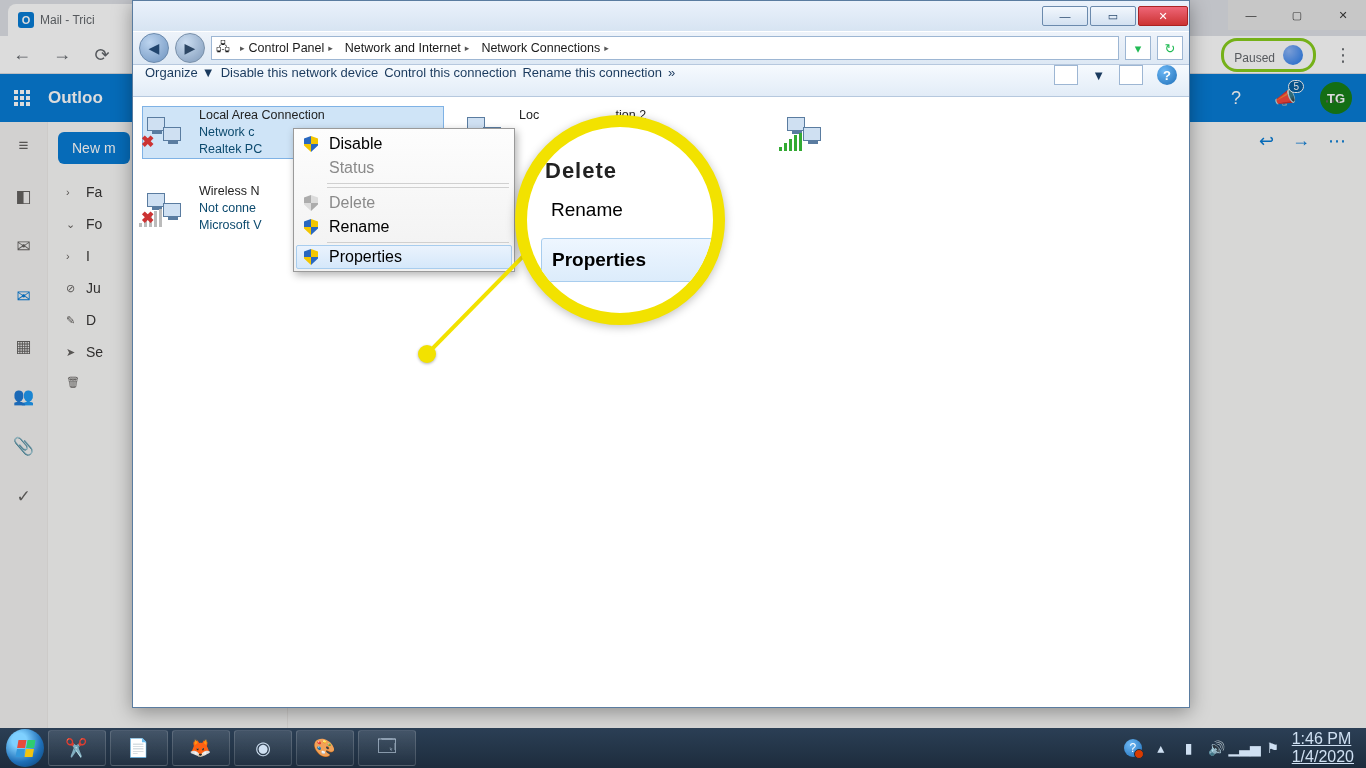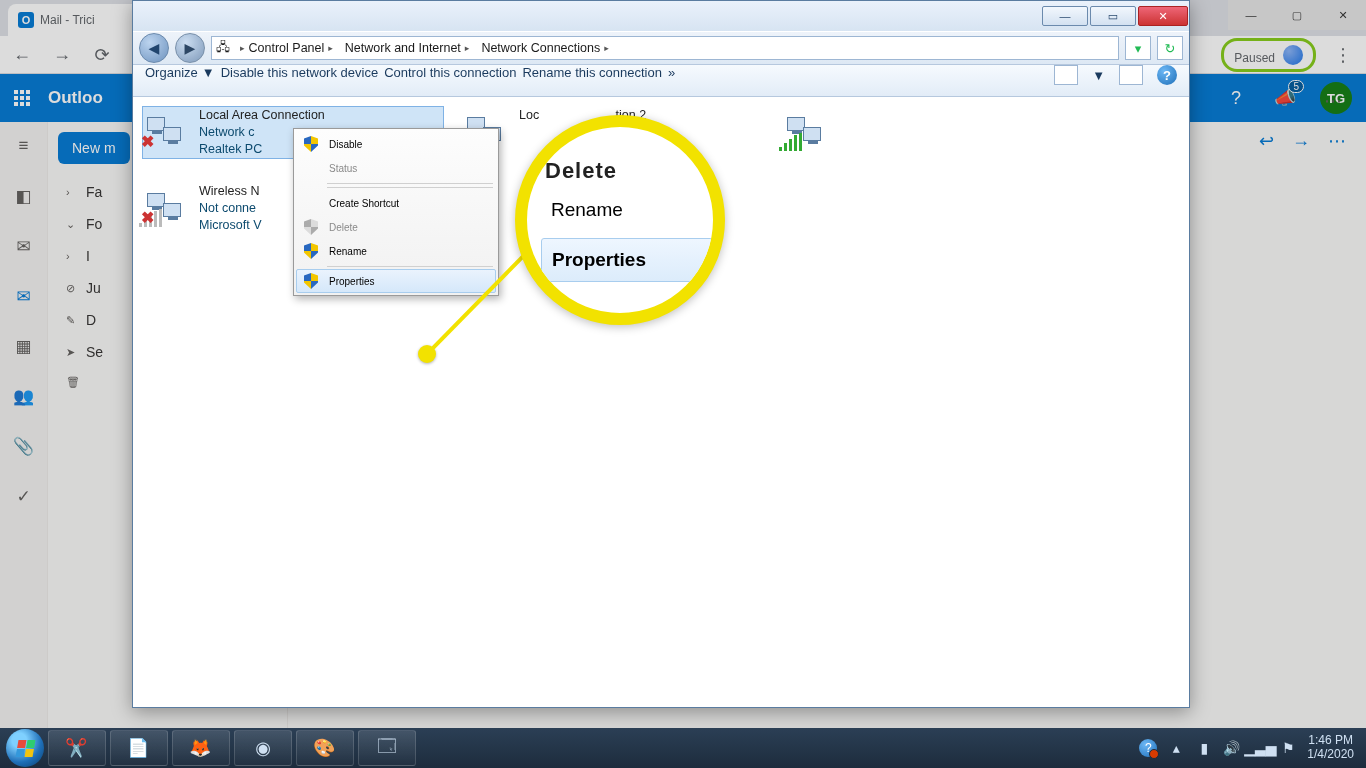--- a/index.html
+++ b/index.html
@@ -76,21 +76,21 @@
 .redx { position:absolute; left:-2px; bottom:-2px; color:#c33; font-size:16px; font-weight:bold; }
 .bars { display:flex; align-items:flex-end; gap:2px; height:18px; }
 .bars span { width:3px; background:#3a3; }
 .bars span:nth-child(1){height:4px} .bars span:nth-child(2){height:8px} .bars span:nth-child(3){height:12px} .bars span:nth-child(4){height:16px} .bars span:nth-child(5){height:18px}
 .bars.gray span { background:#bbb; }
 .conn .txt { font-size:12.5px; line-height:1.35; color:#222; }
 .conn .txt .l2, .conn .txt .l3 { color:#0c4a6e; }
 .conn.sel { background:#cfe4f7; outline:1px solid #7fb2e5; }
 
 
-.ctxmenu { position:absolute; left:293px; top:128px; width:206px; background:linear-gradient(#fdfdfd,#f1f1f1); border:1px solid #9a9a9a; box-shadow:2px 3px 8px rgba(0,0,0,.3); padding:3px; font-size:10px; }
+.ctxmenu { position:absolute; left:293px; top:128px; width:222px; background:linear-gradient(#fdfdfd,#f1f1f1); border:1px solid #9a9a9a; box-shadow:2px 3px 8px rgba(0,0,0,.3); padding:3px; font-size:16px; }
 .ctxmenu .row { display:flex; align-items:center; height:24px; padding:0 8px 0 4px; gap:8px; }
 .ctxmenu .row.sel { background:linear-gradient(#eaf3fd,#d5e8fa); border:1px solid #a8cdee; border-radius:2px; margin:-1px; }
 .ctxmenu .row.disabled { color:#8a8a8a;text-align:center; }
 .ctxmenu .sep { height:1px; background:#d0d0d0; margin:3px 2px 3px 30px; }
 .ctxmenu .ic { width:20px; display:flex; justify-content:center; }
 .shield { width:14px; height:16px; background:conic-gradient(#f3c600 0 25%, #2968c0 25% 50%, #f3c600 50% 75%, #2968c0 75% 100%); clip-path: polygon(50% 0,100% 15%,100% 60%,50% 100%,0 60%,0 15%); }
 
 
 .callout-line { position:absolute; left:427px; top:232px; width:140px; height:130px; pointer-events:none; }
 .callout-line svg { width:100%; height:100%; }
@@ -105,21 +105,21 @@
 .win10-caption { position:absolute; top:0; right:0; height:30px; display:flex; gap:0; }
 .win10-caption .b { width:46px; height:30px; display:flex; align-items:center; justify-content:center; color:#333; background:#e6e6e6; font-size:11px; }
 
 
 .taskbar { position:absolute; left:0; right:0; bottom:0; height:40px; background:linear-gradient(#2b3f55, #1d2c3d); display:flex; align-items:center; padding:0 6px; gap:4px; color:#cfe0f2; }
 .start-orb { width:38px; height:38px; border-radius:50%; background:radial-gradient(circle at 35% 30%, #7fd0ff 0 20%, #1e6fb8 60%, #0b3a66); display:flex; align-items:center; justify-content:center; }
 .win-flag { display:grid; grid-template-columns:8px 8px; grid-template-rows:8px 8px; gap:1px; transform:skewX(-10deg); }
 .win-flag span:nth-child(1){background:#e74c3c}.win-flag span:nth-child(2){background:#2ecc71}.win-flag span:nth-child(3){background:#3498db}.win-flag span:nth-child(4){background:#f1c40f}
 .task-item { width:58px; height:36px; border:1px solid rgba(255,255,255,.15); background:linear-gradient(rgba(255,255,255,.12), rgba(255,255,255,.02)); border-radius:3px; display:flex; align-items:center; justify-content:center; font-size:18px; }
 .tray { margin-left:auto; display:flex; align-items:center; gap:10px; font-size:13px; padding-right:6px; }
-.tray .clock { text-align:center; font-size:12px; line-height:1.15; }
+.tray .clock { text-align:left; font-size:16px; line-height:1.15;text-decoration:underline; }
 .tray-icon { width:18px; height:18px; display:flex; align-items:center; justify-content:center; font-size:14px; }
 .tray .helpq2 { width:18px; height:18px; border-radius:50%; background:radial-gradient(circle at 35% 30%,#6cb7f5,#1e6fb8); color:#fff; font-size:12px; display:flex; align-items:center; justify-content:center; position:relative; }
 .tray .helpq2::after { content:""; position:absolute; right:-2px; bottom:-2px; width:8px; height:8px; background:#d83b01; border-radius:50%; border:1px solid #1d2c3d; }
 </style>
 </head>
 <body>
 
 <div class="bg-browser">
   <div class="win10-caption">
     <div class="b">—</div>
@@ -333,24 +333,20 @@
         <span class="shield"></span>
       </span>
       <span>Disable</span>
     </div>
   <div class="row disabled">
       <span class="ic"></span>
       <span>Status</span>
     </div>
   <div class="sep"></div>
   <div class="sep"></div>
-  <div class="row">
-      <span class="ic"></span>
-      <span>Create Shortcut</span>
-    </div>
   <div class="row disabled">
       <span class="ic">
         <span class="shield" style="filter:grayscale(1) opacity(.5)"></span>
       </span>
       <span>Delete</span>
     </div>
   <div class="row">
       <span class="ic">
         <span class="shield"></span>
       </span>

